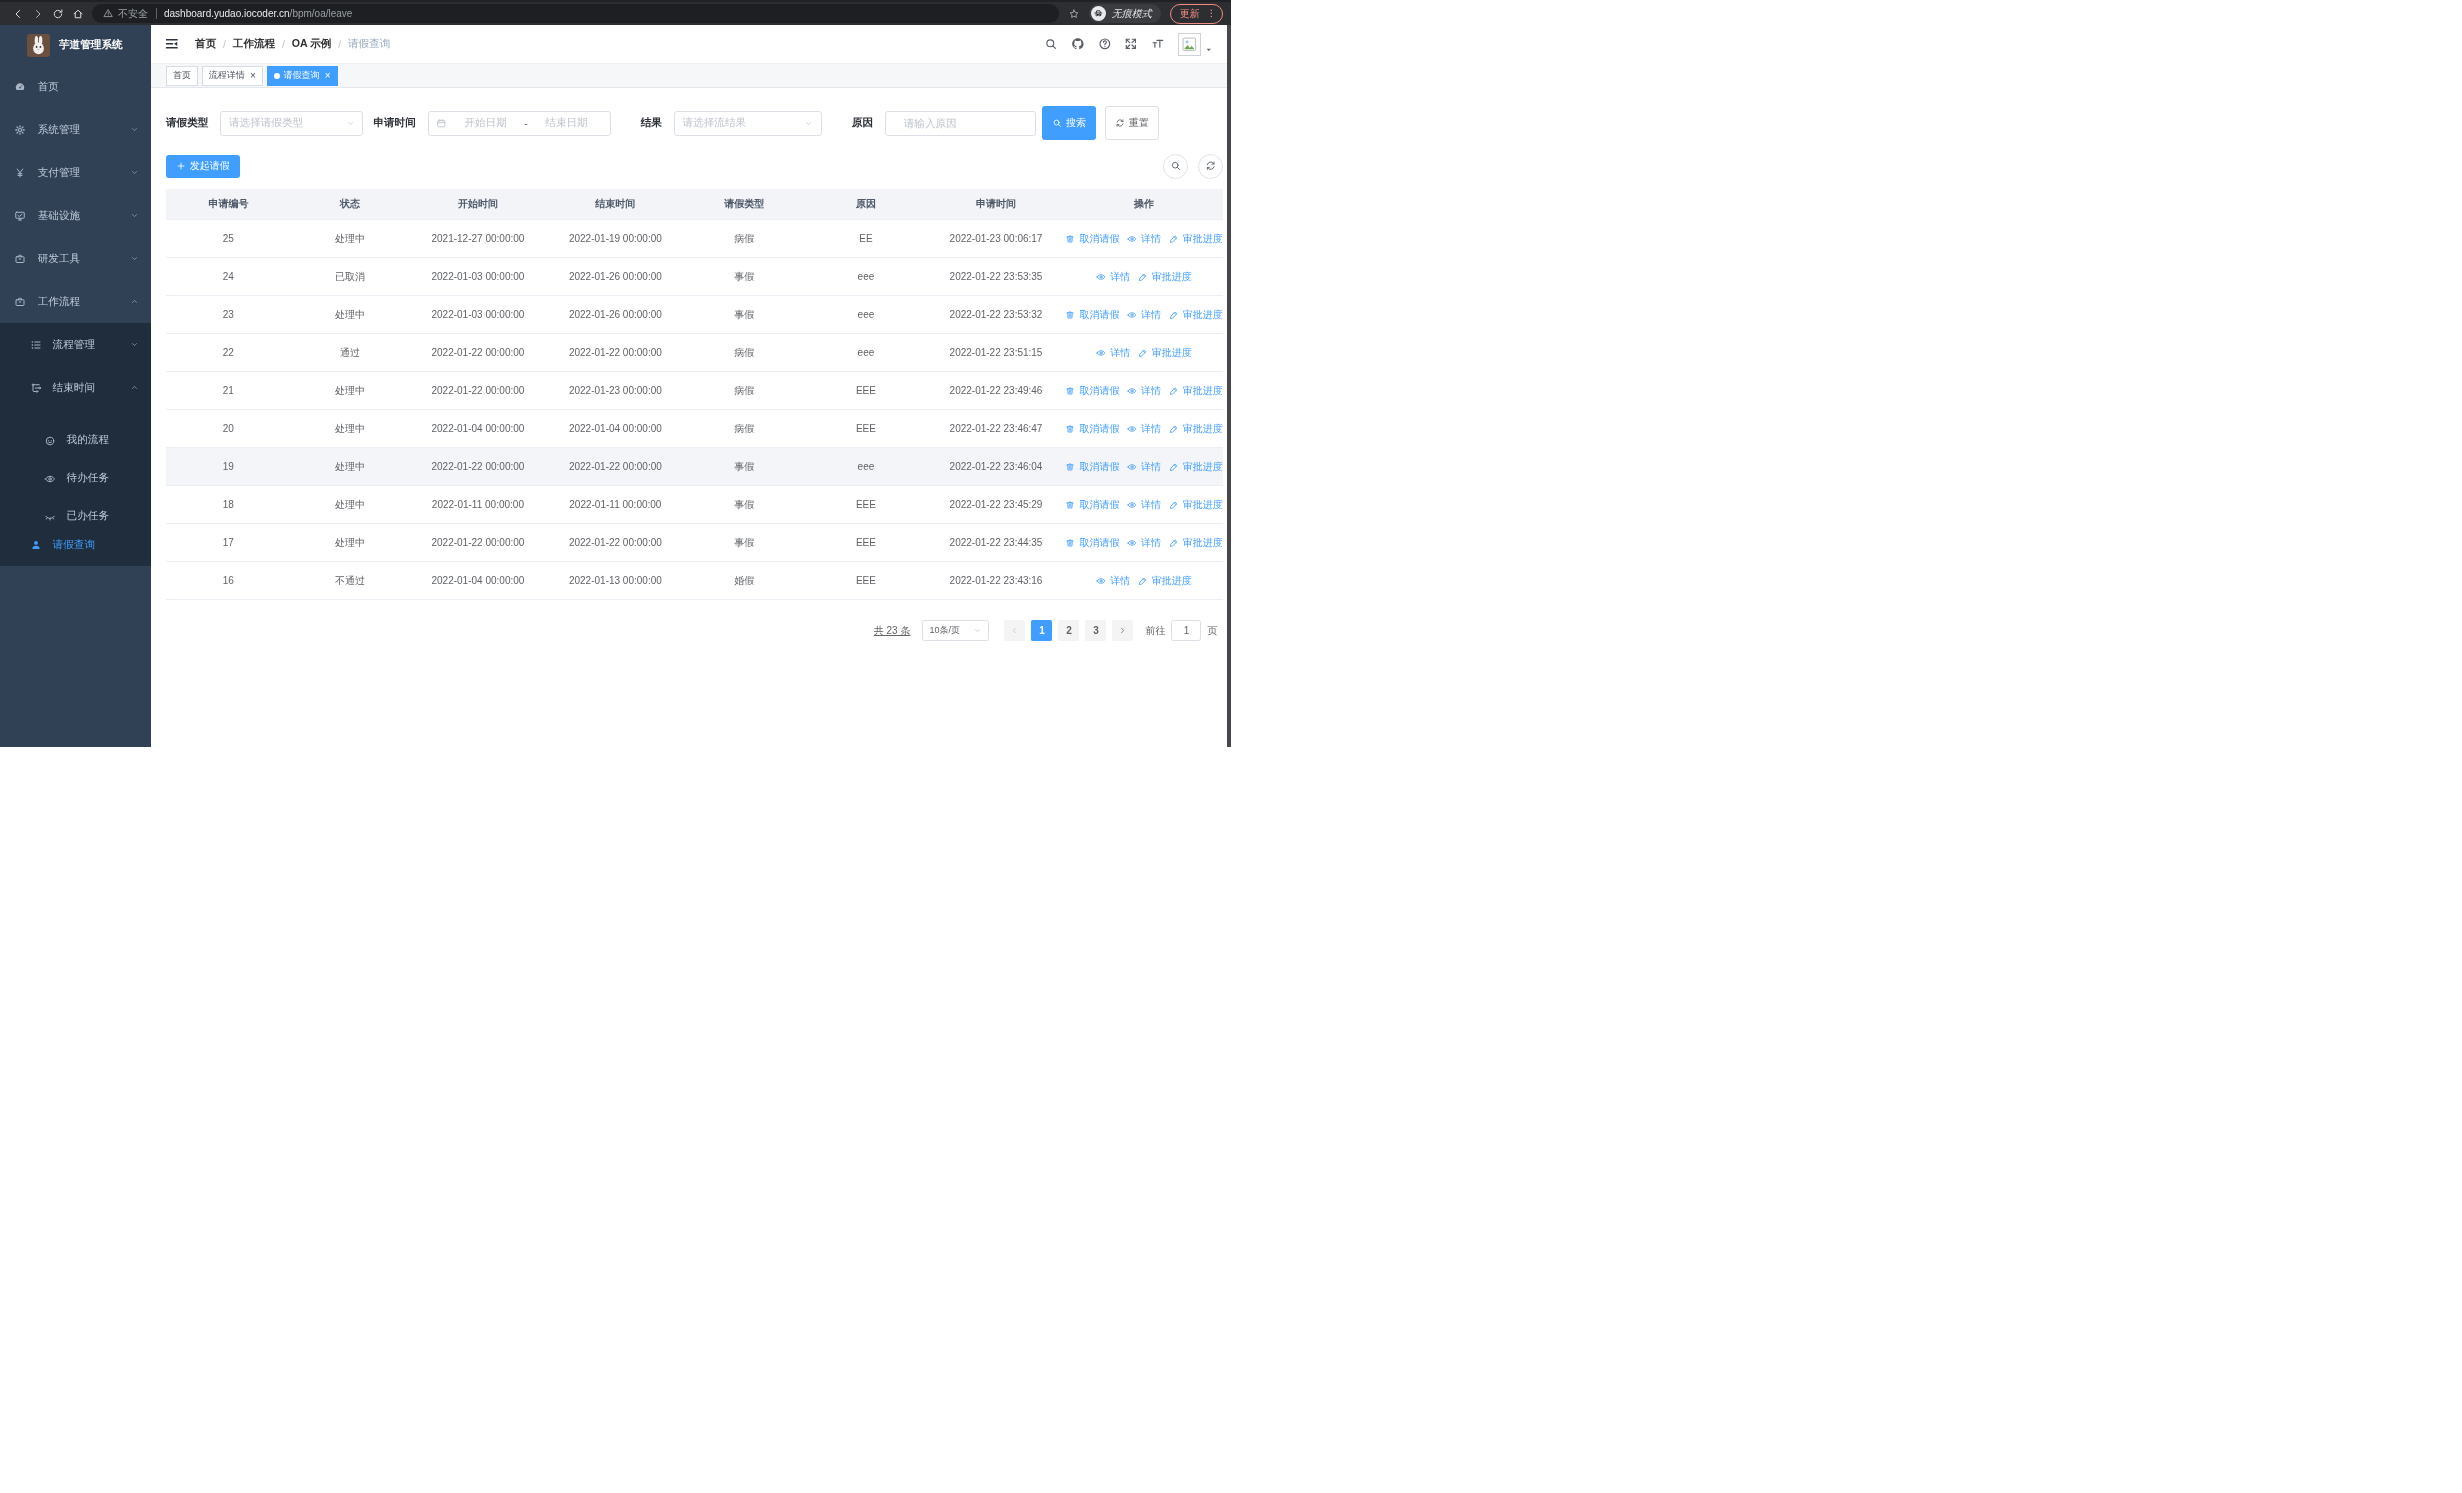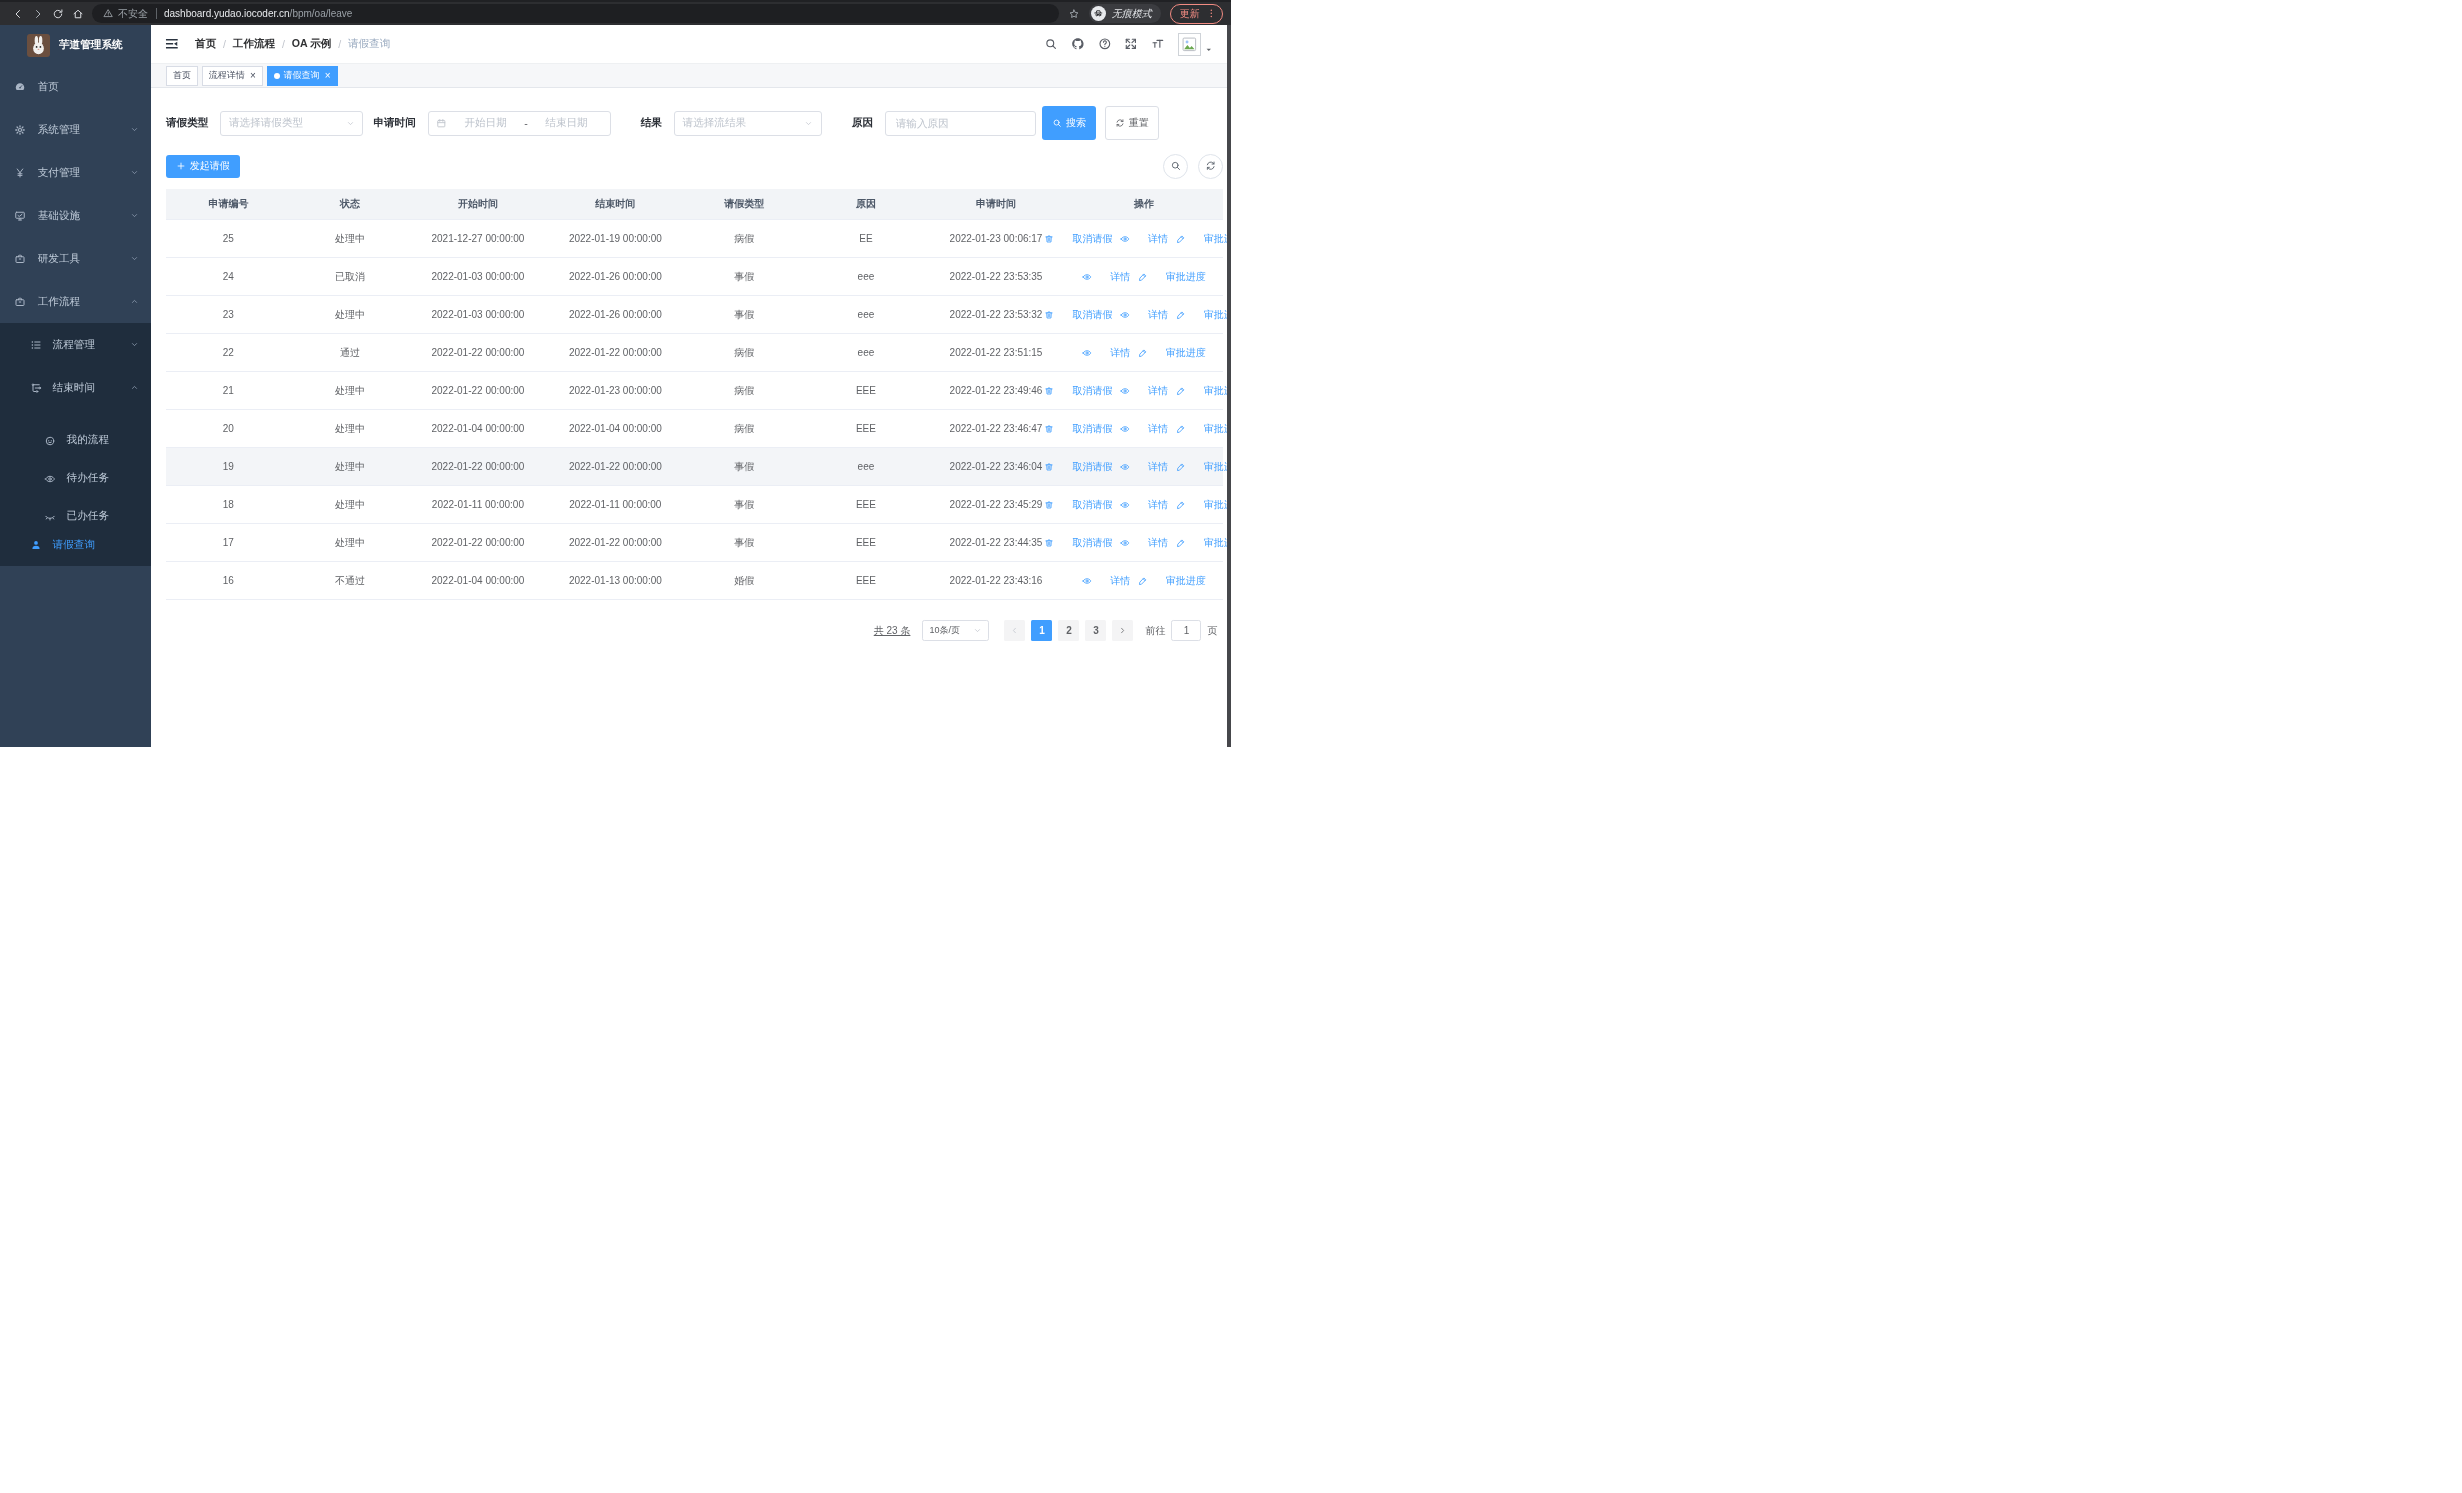--- a/index.html
+++ b/index.html
@@ -85,21 +85,21 @@
   .flabel{font-size:10.6px;font-weight:700;color:#2b2f36;margin-right:12px;white-space:nowrap;}
   .control{height:25px;border:0.8px solid #dcdfe6;border-radius:3px;background:#fff;display:flex;align-items:center;font-size:10.6px;}
   .ph{color:#bdc3cc;}
   .select{justify-content:space-between;padding:0 7.6px;cursor:pointer;}
   .chev{width:9px;height:9px;color:#c0c4cc;flex:none;}
   .datebox{width:183px;padding:0 7.6px;gap:3px;}
   .datebox .cal{width:10.6px;height:10.6px;color:#c0c4cc;flex:none;}
   .datebox .ph{flex:1;text-align:center;}
   .datebox .dsep{color:#606266;}
   .inputbox{width:151px;padding:0 7.6px;}
-  .inputbox input{border:none;outline:none;width:100%;font-size:10.6px;color:#606266;background:transparent;}
+  .inputbox input{border:none;outline:none;width:100%;font-size:10.6px;color:#606266;background:transparent;margin-left:8px;}
   .inputbox input::placeholder{color:#bdc3cc;}
   .btn{height:34px;border-radius:3px;display:inline-flex;align-items:center;justify-content:center;gap:3.8px;font-size:10px;border:0.8px solid transparent;cursor:pointer;padding:0 9px;}
   .btn svg{width:10px;height:10px;}
   .btn.primary{background:var(--primary);color:#fff;}
   .btn.plain{background:#fff;border-color:#dcdfe6;color:#606266;}
 
   .toolbar{display:flex;align-items:center;margin-top:13.7px;}
   .create-btn{height:23px;}
   .toolbar .spacer{flex:1;}
   .circle-btn{width:25px;height:25px;border-radius:50%;border:0.8px solid #dfe4eb;background:#fff;color:#5f6670;display:flex;align-items:center;justify-content:center;margin-left:10.6px;cursor:pointer;padding:0;}
@@ -108,21 +108,21 @@
   
   .table{margin-top:10.6px;font-size:10px;}
   .thead{display:flex;background:#f2f4f7;border-bottom:0.8px solid #ebeef5;}
   .th{line-height:30px;text-align:center;font-weight:700;color:#4e5969;}
   .tr{display:flex;border-bottom:0.8px solid #ebeef5;background:#fff;}
   .tr.hl{background:#f3f5f8;}
   .td{height:37px;display:flex;align-items:center;justify-content:center;color:#606266;}
   .c0{width:11.8%;} .c1{width:11.2%;} .c2{width:13%;} .c3{width:13%;}
   .c4{width:11.4%;} .c5{width:11.6%;} .c6{width:13%;} .c7{width:15%;}
   .actions{gap:7.6px;}
-  .act{color:var(--primary);display:inline-flex;align-items:center;gap:18px;text-decoration:none;white-space:nowrap;cursor:pointer;}
+  .act{color:var(--primary);display:inline-flex;align-items:center;gap:4px;text-decoration:none;white-space:nowrap;cursor:pointer;}
   .act svg{width:10px;height:10px;stroke-width:1.8;}
 
   
   .pagination{display:flex;align-items:center;justify-content:flex-end;margin-top:20px;margin-right:6px;font-size:10px;color:#606266;}
   .ptotal{margin-right:12px;text-decoration:underline;}
   .psize{width:67px;height:21px;border:0.8px solid #dcdfe6;border-radius:2.3px;display:flex;align-items:center;justify-content:space-between;padding:0 6px;margin-right:12px;font-size:9px;color:#606266;cursor:pointer;background:#fff;}
   .pbtn{min-width:21px;height:21px;border:none;border-radius:1.5px;background:#f4f4f5;color:#606266;font-size:10px;font-weight:600;margin:0 3px;display:inline-flex;align-items:center;justify-content:center;cursor:pointer;padding:0 3px;}
   .pbtn svg{width:9px;height:9px;}
   .pbtn.active{background:var(--primary);color:#fff;}
   .pbtn.prev{color:#c0c4cc;}

